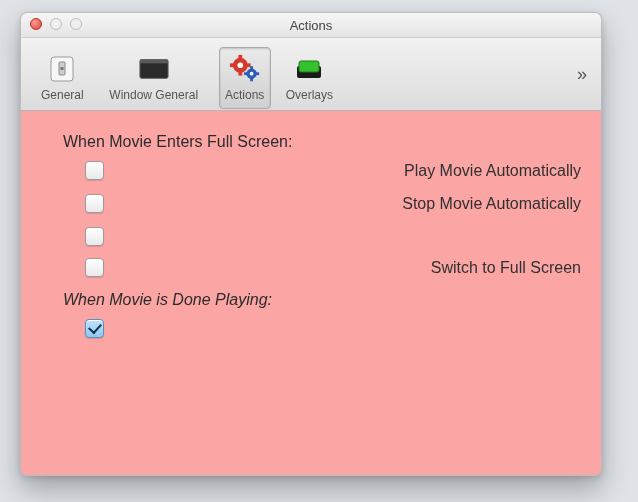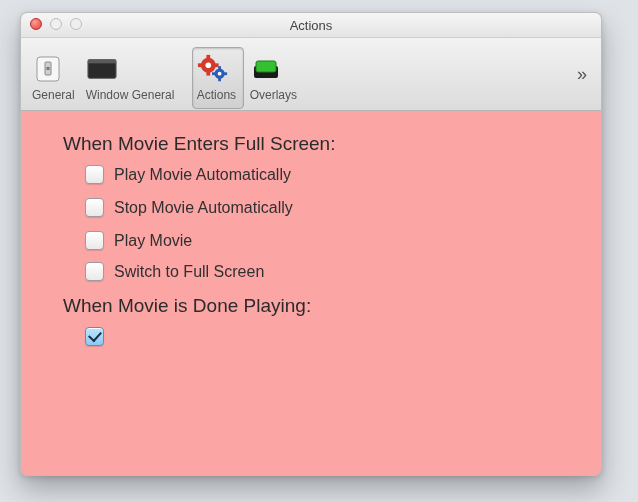--- a/index.html
+++ b/index.html
@@ -68,24 +68,24 @@
     background: linear-gradient(#f2f2f2, #dcdcdc);
     border-bottom: 1px solid #b6b6b6;
     display: flex;
     align-items: flex-end;
     padding: 0 6px;
     position: relative;
   }
   .tb-item {
     display: flex;
     flex-direction: column;
-    align-items: flex-start;
+    align-items: center;
     justify-content: flex-end;
     padding: 4px 4px 6px 4px;
-    margin: 0 1px 1px 0;
+    margin: 0 1px 1px 9px;
     border: 1px solid transparent;
     border-radius: 4px;
     min-width: 52px;
     height: 62px;
     box-sizing: border-box;
     cursor: default;
   }
   .tb-item.wide { min-width: 110px; }
   .tb-item.sel {
     background: linear-gradient(#eaeaea, #d0d0d0);
@@ -119,32 +119,33 @@
   }
 
   
   .content {
     padding: 22px 20px 20px 26px;
     color: #303030;
   }
   .section {
     margin: 0 0 2px 16px;
   }
-  .section.spaced { margin-top: 11px; }
+  .section.spaced { margin-top: 11px; font-style: italic; }
   .section-title {
-    font-size: 19px;
+    font-size: 16px;
     margin: 0 0 10px 0;
     color: #2b2b2b;
   }
   .option {
     display: flex;
     align-items: center;
     gap: 10px;
     margin: 0 0 12px 22px;
     font-size: 16px;
+    justify-content: space-between;
   }
   .option:last-child { margin-bottom: 14px; }
 
   .cb {
     width: 17px;
     height: 17px;
     border: 1px solid #9c9c9c;
     border-radius: 4px;
     background: linear-gradient(#ffffff, #e9e9e9);
     box-shadow: inset 0 1px 0 #fff, 0 1px 1px rgba(0,0,0,0.12);
@@ -265,21 +266,20 @@
     <div class="section">
       <div class="option">
         <div class="cb"></div>
         <span>Stop Movie Automatically</span>
       </div>
     </div>
 
     <div class="section">
       <div class="option">
         <div class="cb"></div>
-        <span>Play Movie</span>
       </div>
       <div class="option">
         <div class="cb"></div>
         <span>Switch to Full Screen</span>
       </div>
     </div>
 
     <div class="section spaced">
       <div class="section-title">When Movie is Done Playing:</div>
       <div class="option">

